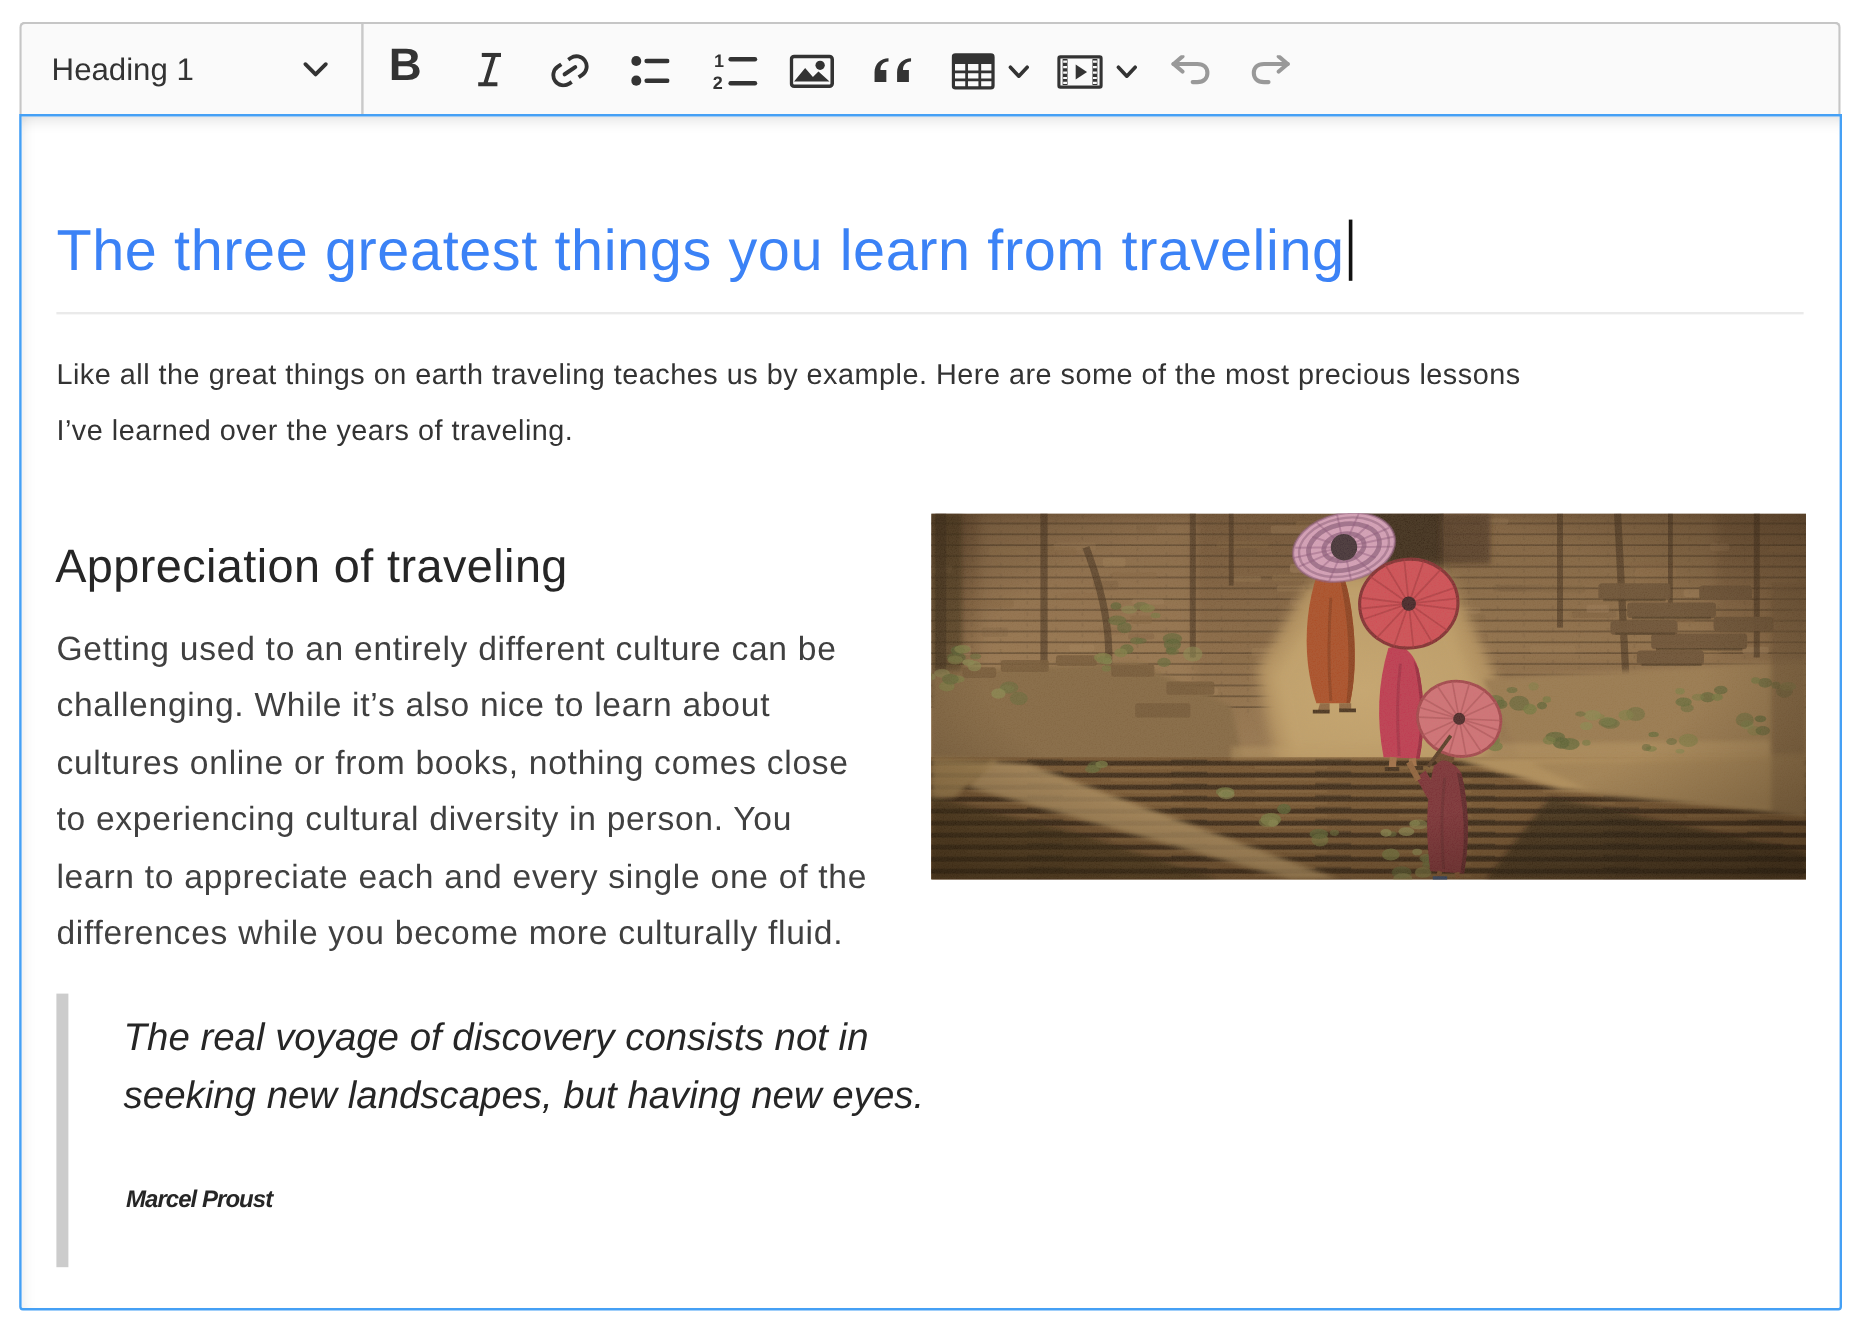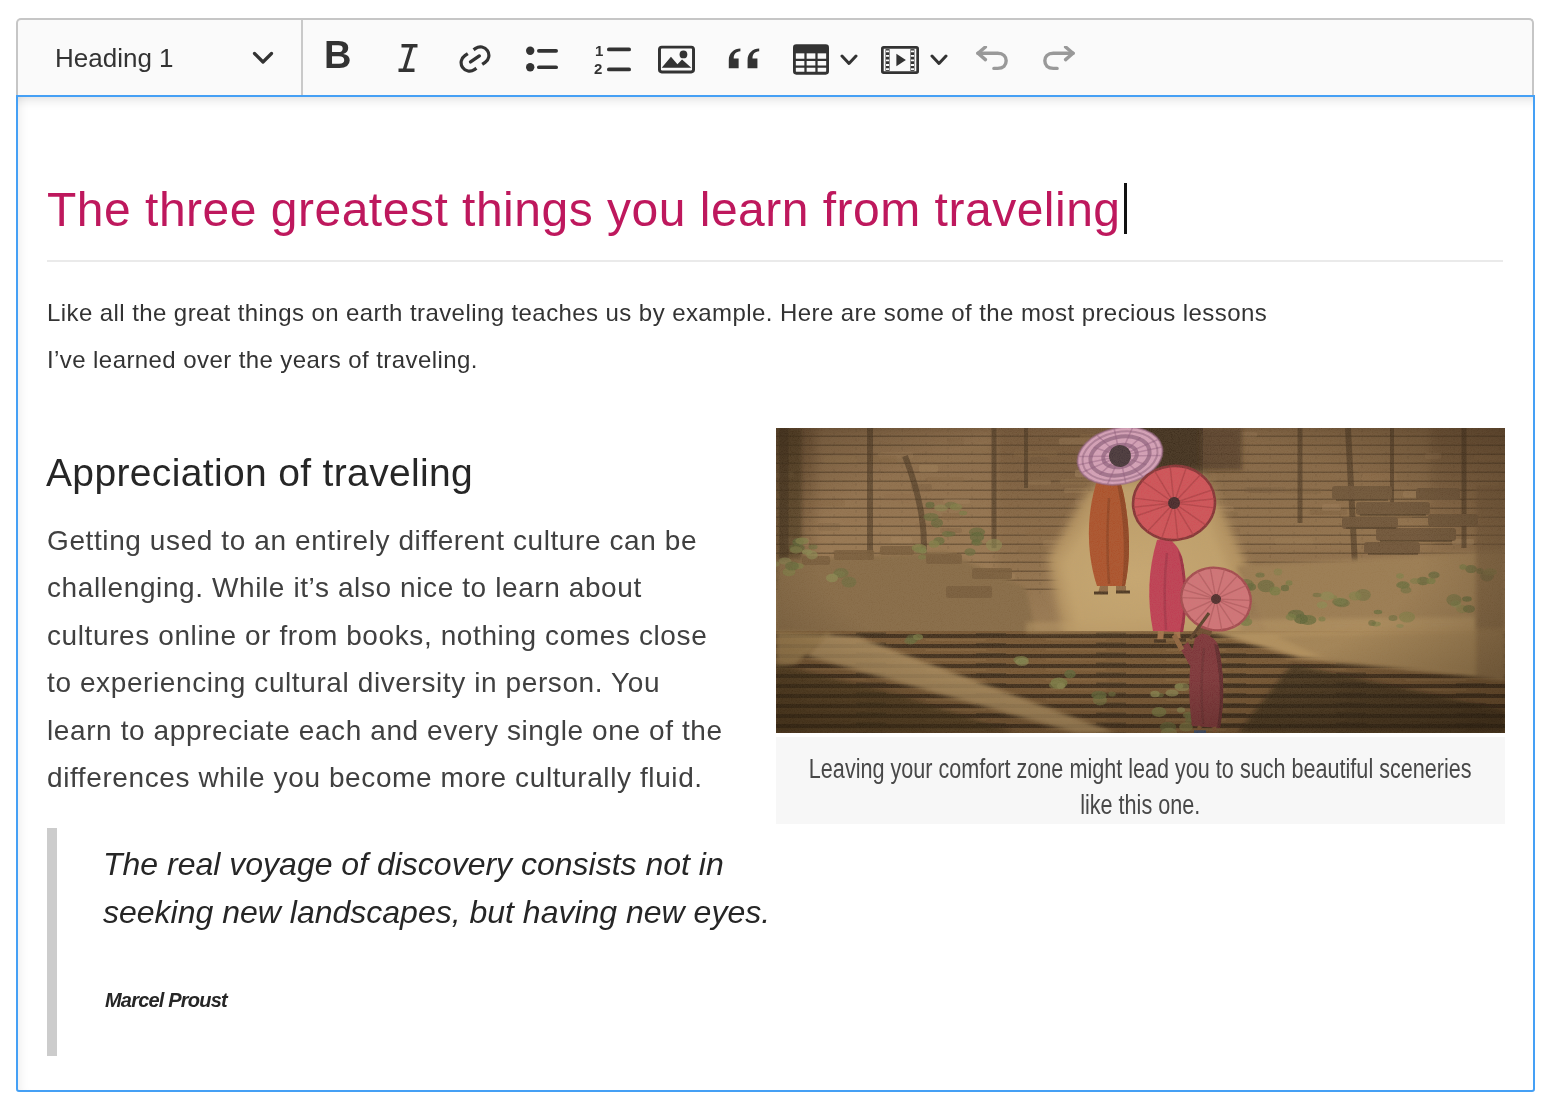--- a/index.html
+++ b/index.html
@@ -6,24 +6,24 @@
   body{width:1556px;height:1112px;position:relative;overflow:hidden;
        font-family:"Liberation Sans", sans-serif;}
   .toolbar{position:absolute;left:16px;top:18px;width:1514px;height:75px;
        background:#fafafa;border:2px solid #c6c6c6;border-bottom:none;
        border-radius:5px 5px 0 0;}
   .content{position:absolute;left:16px;top:95px;width:1515px;height:993px;
        background:#fff;border:2px solid #45a0f5;border-radius:0 0 3px 3px;
        box-shadow:inset 0 14px 14px -14px rgba(0,0,0,0.18), inset 10px 0 12px -10px rgba(0,0,0,0.10);}
   .tsep{position:absolute;top:0;width:2px;height:75px;background:#c9c9c9;}
   .hlabel{position:absolute;left:25px;top:0;height:57px;line-height:77px;
-       font-size:26px;color:#333;margin-left:12px;}
+       font-size:26px;color:#333;}
   .icon{position:absolute;}
   .h1{position:absolute;left:47px;top:182px;font-size:48px;letter-spacing:0.5px;line-height:56px;
-      color:#be185d;white-space:nowrap;}
+      color:#3b82f6;white-space:nowrap;}
   .caret{position:absolute;left:1124px;top:183px;width:3px;height:51px;background:#111;}
   .hr1{position:absolute;left:47px;top:260px;width:1456px;height:2px;background:#eaeaea;}
   .p1{position:absolute;left:47px;top:290px;font-size:24px;letter-spacing:0.42px;line-height:46.5px;
       color:#333;white-space:nowrap;}
   .h2{position:absolute;left:46px;top:450px;font-size:39px;letter-spacing:0.35px;line-height:46px;
       color:#262626;white-space:nowrap;}
   .p2{position:absolute;left:47px;top:517px;font-size:28px;letter-spacing:0.6px;line-height:47.4px;
       color:#404040;white-space:nowrap;}
   .figure{position:absolute;left:776px;top:428px;width:729px;}
   .caption{background:#f7f7f7;color:#484848;font-size:27px;line-height:35.7px;
@@ -454,19 +454,18 @@
       <path d="M440 171 L440 140 M440 171 L454 143 M440 171 L466 149 M440 171 L473 163 M440 171 L475 171 M440 171 L473 179 M440 171 L466 193 M440 171 L454 199 M440 171 L440 202 M440 171 L426 199 M440 171 L414 193 M440 171 L407 179 M440 171 L405 171 M440 171 L407 163 M440 171 L414 149 M440 171 L426 143"></path>
     </g>
     <circle cx="440" cy="171" r="5" fill="#3c161c"></circle>
   </g>
   <path d="M433 185 L414 211" stroke="#4a2e1a" stroke-width="3"></path>
   <rect x="700" y="60" width="29" height="190" fill="#5d4226" opacity="0.5" filter="url(#soft2)"></rect>
   <path d="M500 208 L729 202 L729 248 L560 236 Z" fill="#8a6a40" opacity="0.4" filter="url(#soft2)"></path>
   <rect width="729" height="305" fill="#fff" opacity="0.26" filter="url(#grain)"></rect>
   <rect width="729" height="305" fill="url(#vig)"></rect>
 </svg>
-  <div class="caption"><div class="capin">Leaving your comfort zone might lead you to such beautiful sceneries<br>like this one.</div></div>
 </div>
 <div class="h2">Appreciation of traveling</div>
 <div class="p2">Getting used to an entirely different culture can be<br>challenging. While it’s also nice to learn about<br>cultures online or from books, nothing comes close<br>to experiencing cultural diversity in person. You<br>learn to appreciate each and every single one of the<br>differences while you become more culturally fluid.</div>
 <div class="bqbar"></div>
 <div class="bq">The real voyage of discovery consists not in<br>seeking new landscapes, but having new eyes.</div>
 <div class="bqa">Marcel Proust</div>
 
 </body></html>

